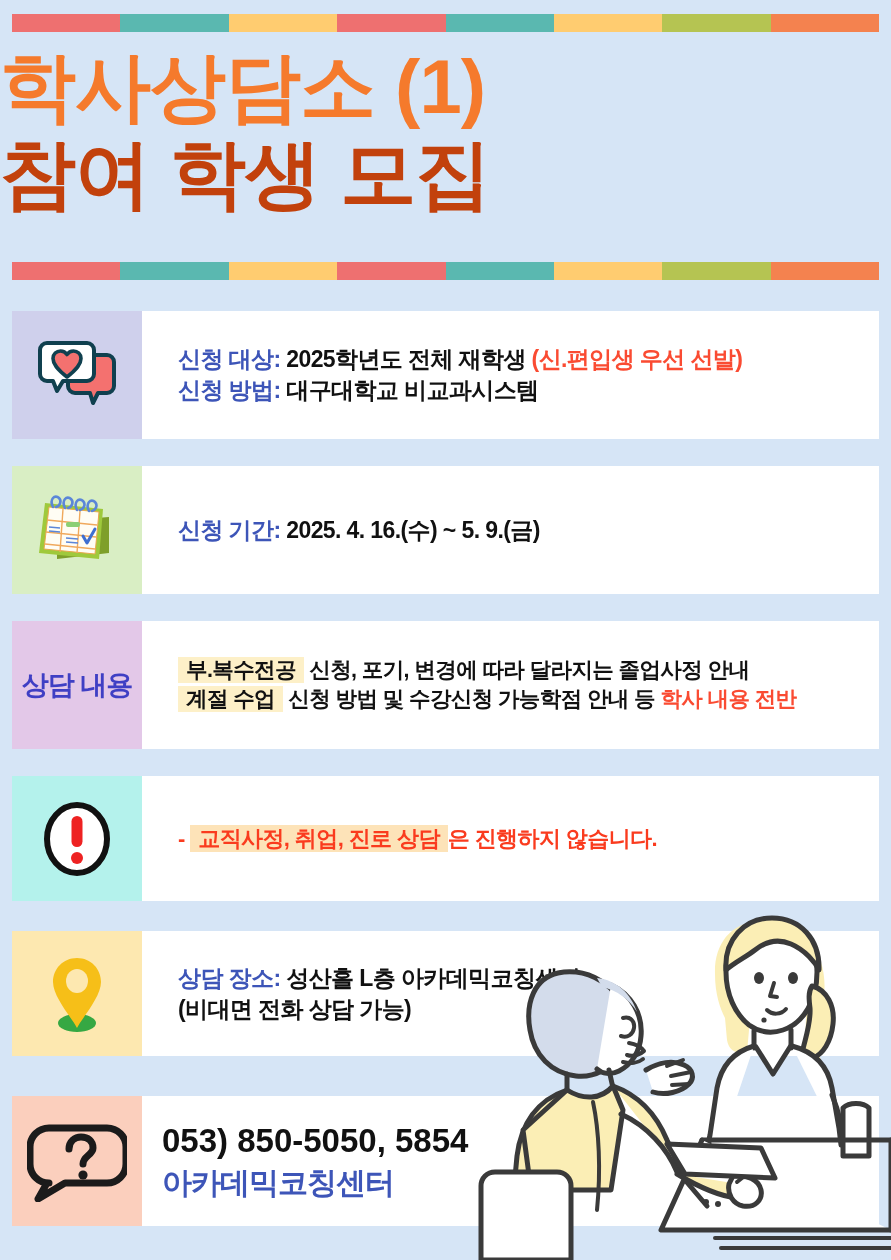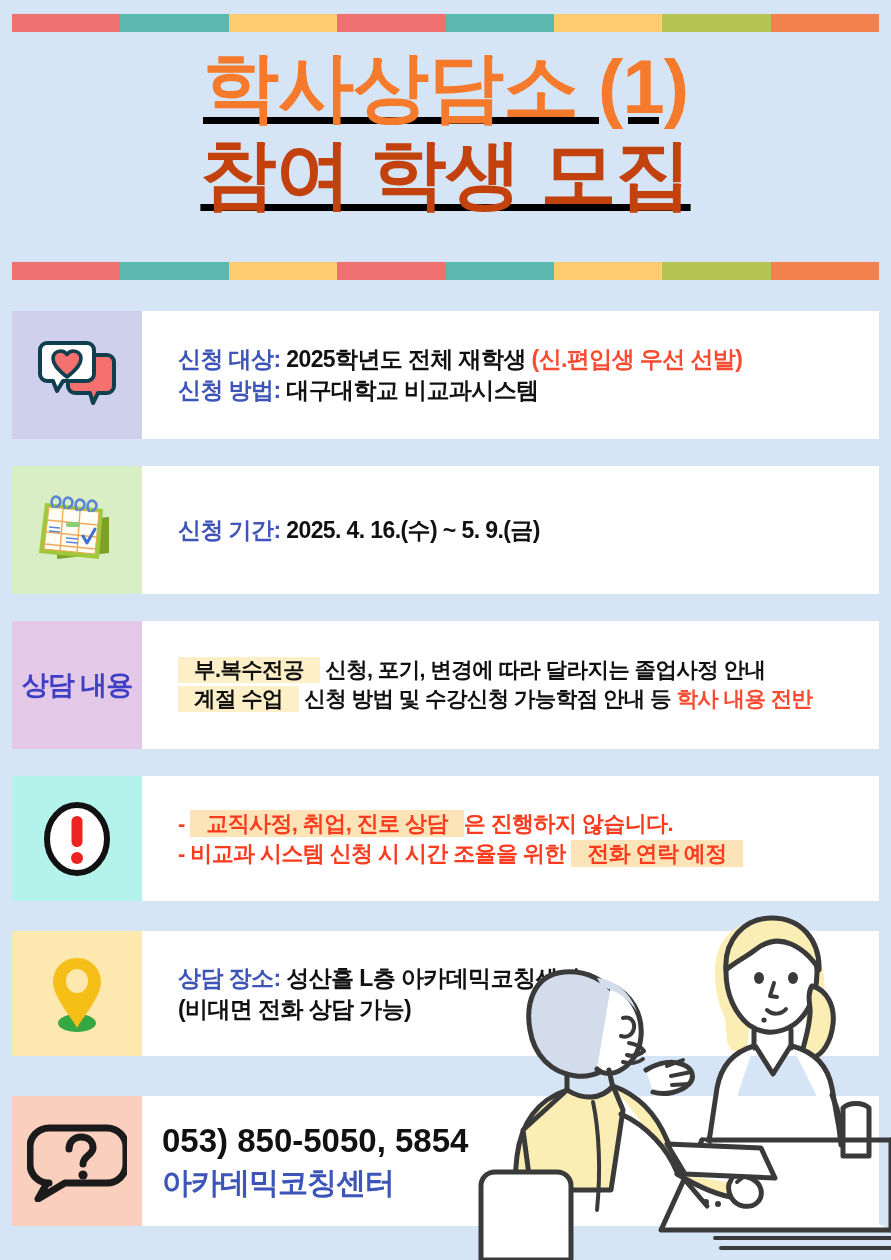--- a/index.html
+++ b/index.html
@@ -37,23 +37,22 @@
   .stripe-bar.top { top: 14px; }
   .stripe-bar.bottom { top: 262px; }
   .stripe-seg { flex: 1 1 0; height: 100%; }
 
   
   .title-block {
     position: absolute;
     top: 44px;
     left: 0;
     width: 891px;
-    text-align: center;
+    text-align: left;
     z-index: 4;
-    text-decoration: underline;
   }
   .title-line {
     font-weight: 900;
     font-size: 76px;
     line-height: 1.14;
     letter-spacing: -1px;
     white-space: nowrap;
   }
   .title-line1 { color: #f57a2c; }
   .title-line2 { color: #c2410c; }
@@ -90,21 +89,21 @@
     color: #111111;
     line-height: 1.34;
     white-space: nowrap;
     letter-spacing: -0.6px;
     margin-left: 16px;
   }
   .lbl { color: #3d55b8; }
   .accent-red { color: #fa4b32; }
   .hl {
     background: #fdf0c8;
-    padding: 1px 16px;
+    padding: 1px 8px;
   }
 
   
   #row-target   { top: 311px; height: 128px; }
   #row-period   { top: 466px; height: 128px; }
   #row-content  { top: 621px; height: 128px; border-radius: 28px; }
   #row-notice   { top: 776px; height: 125px; }
   #row-place    { top: 931px; height: 125px; }
   #row-contact  { top: 1096px; height: 130px; }
 
@@ -271,24 +270,20 @@
         <ellipse cx="37" cy="40" rx="30" ry="34" fill="#ffffff" stroke="#111111" stroke-width="6"></ellipse>
         <rect x="31.5" y="17" width="11" height="31" rx="5.5" fill="#ee2222"></rect>
         <circle cx="37" cy="59" r="6" fill="#ee2222"></circle>
       </svg>
     </div>
     <div class="row-body">
       <div class="line">
         <span>-</span>
         <span class="hl">교직사정, 취업, 진로 상담</span><span>은 진행하지 않습니다.</span>
       </div>
-      <div class="line">
-        <span>-</span>
-        <span>비교과 시스템 신청 시 시간 조율을 위한 </span><span class="hl">전화 연락 예정</span>
-      </div>
     </div>
   </div>
 
   <div class="row" id="row-place">
     <div class="row-icon" style="background: rgb(253, 232, 176);">
       <svg class="icon-svg" width="70" height="84" viewBox="0 0 70 84">
         <ellipse cx="35" cy="71" rx="19" ry="9" fill="#36a843"></ellipse>
         <path d="M35 6 C21 6 11 17 11 30 C11 45 30 66 35 76 C40 66 59 45 59 30 C59 17 49 6 35 6 Z" fill="#f6bf18"></path>
         <ellipse cx="35" cy="29" rx="11" ry="12" fill="#fde8b0"></ellipse>
       </svg>

